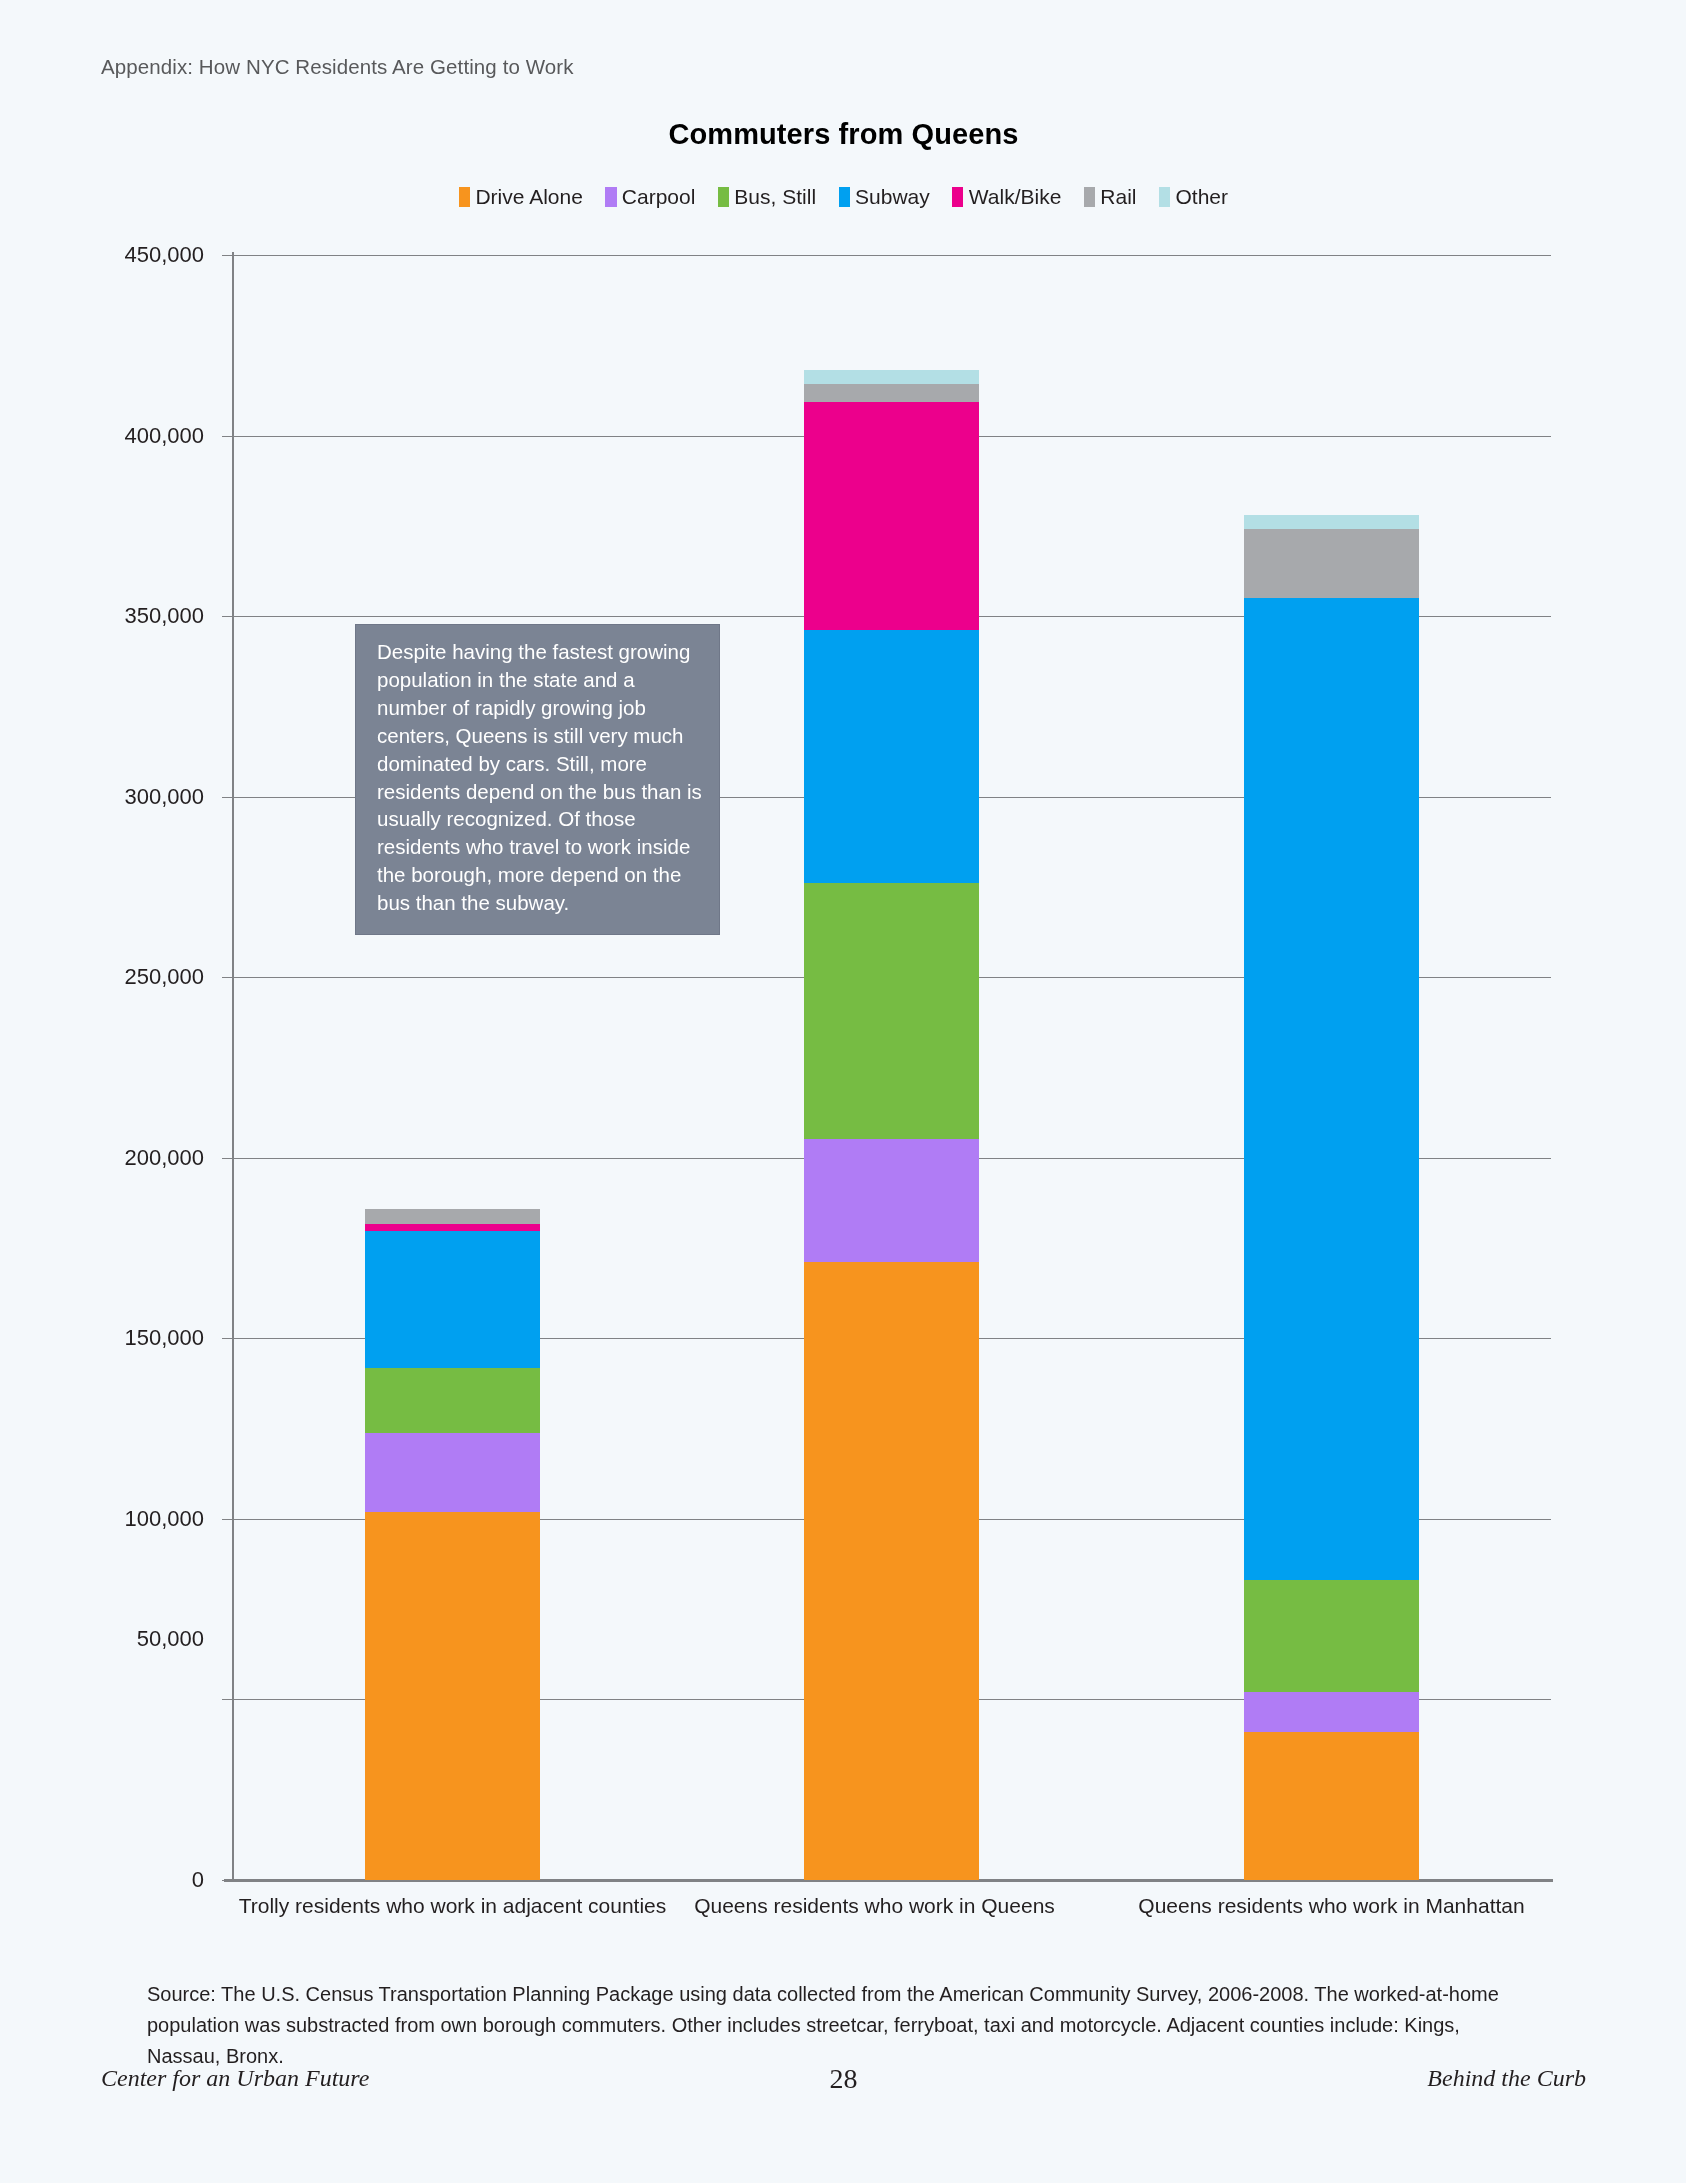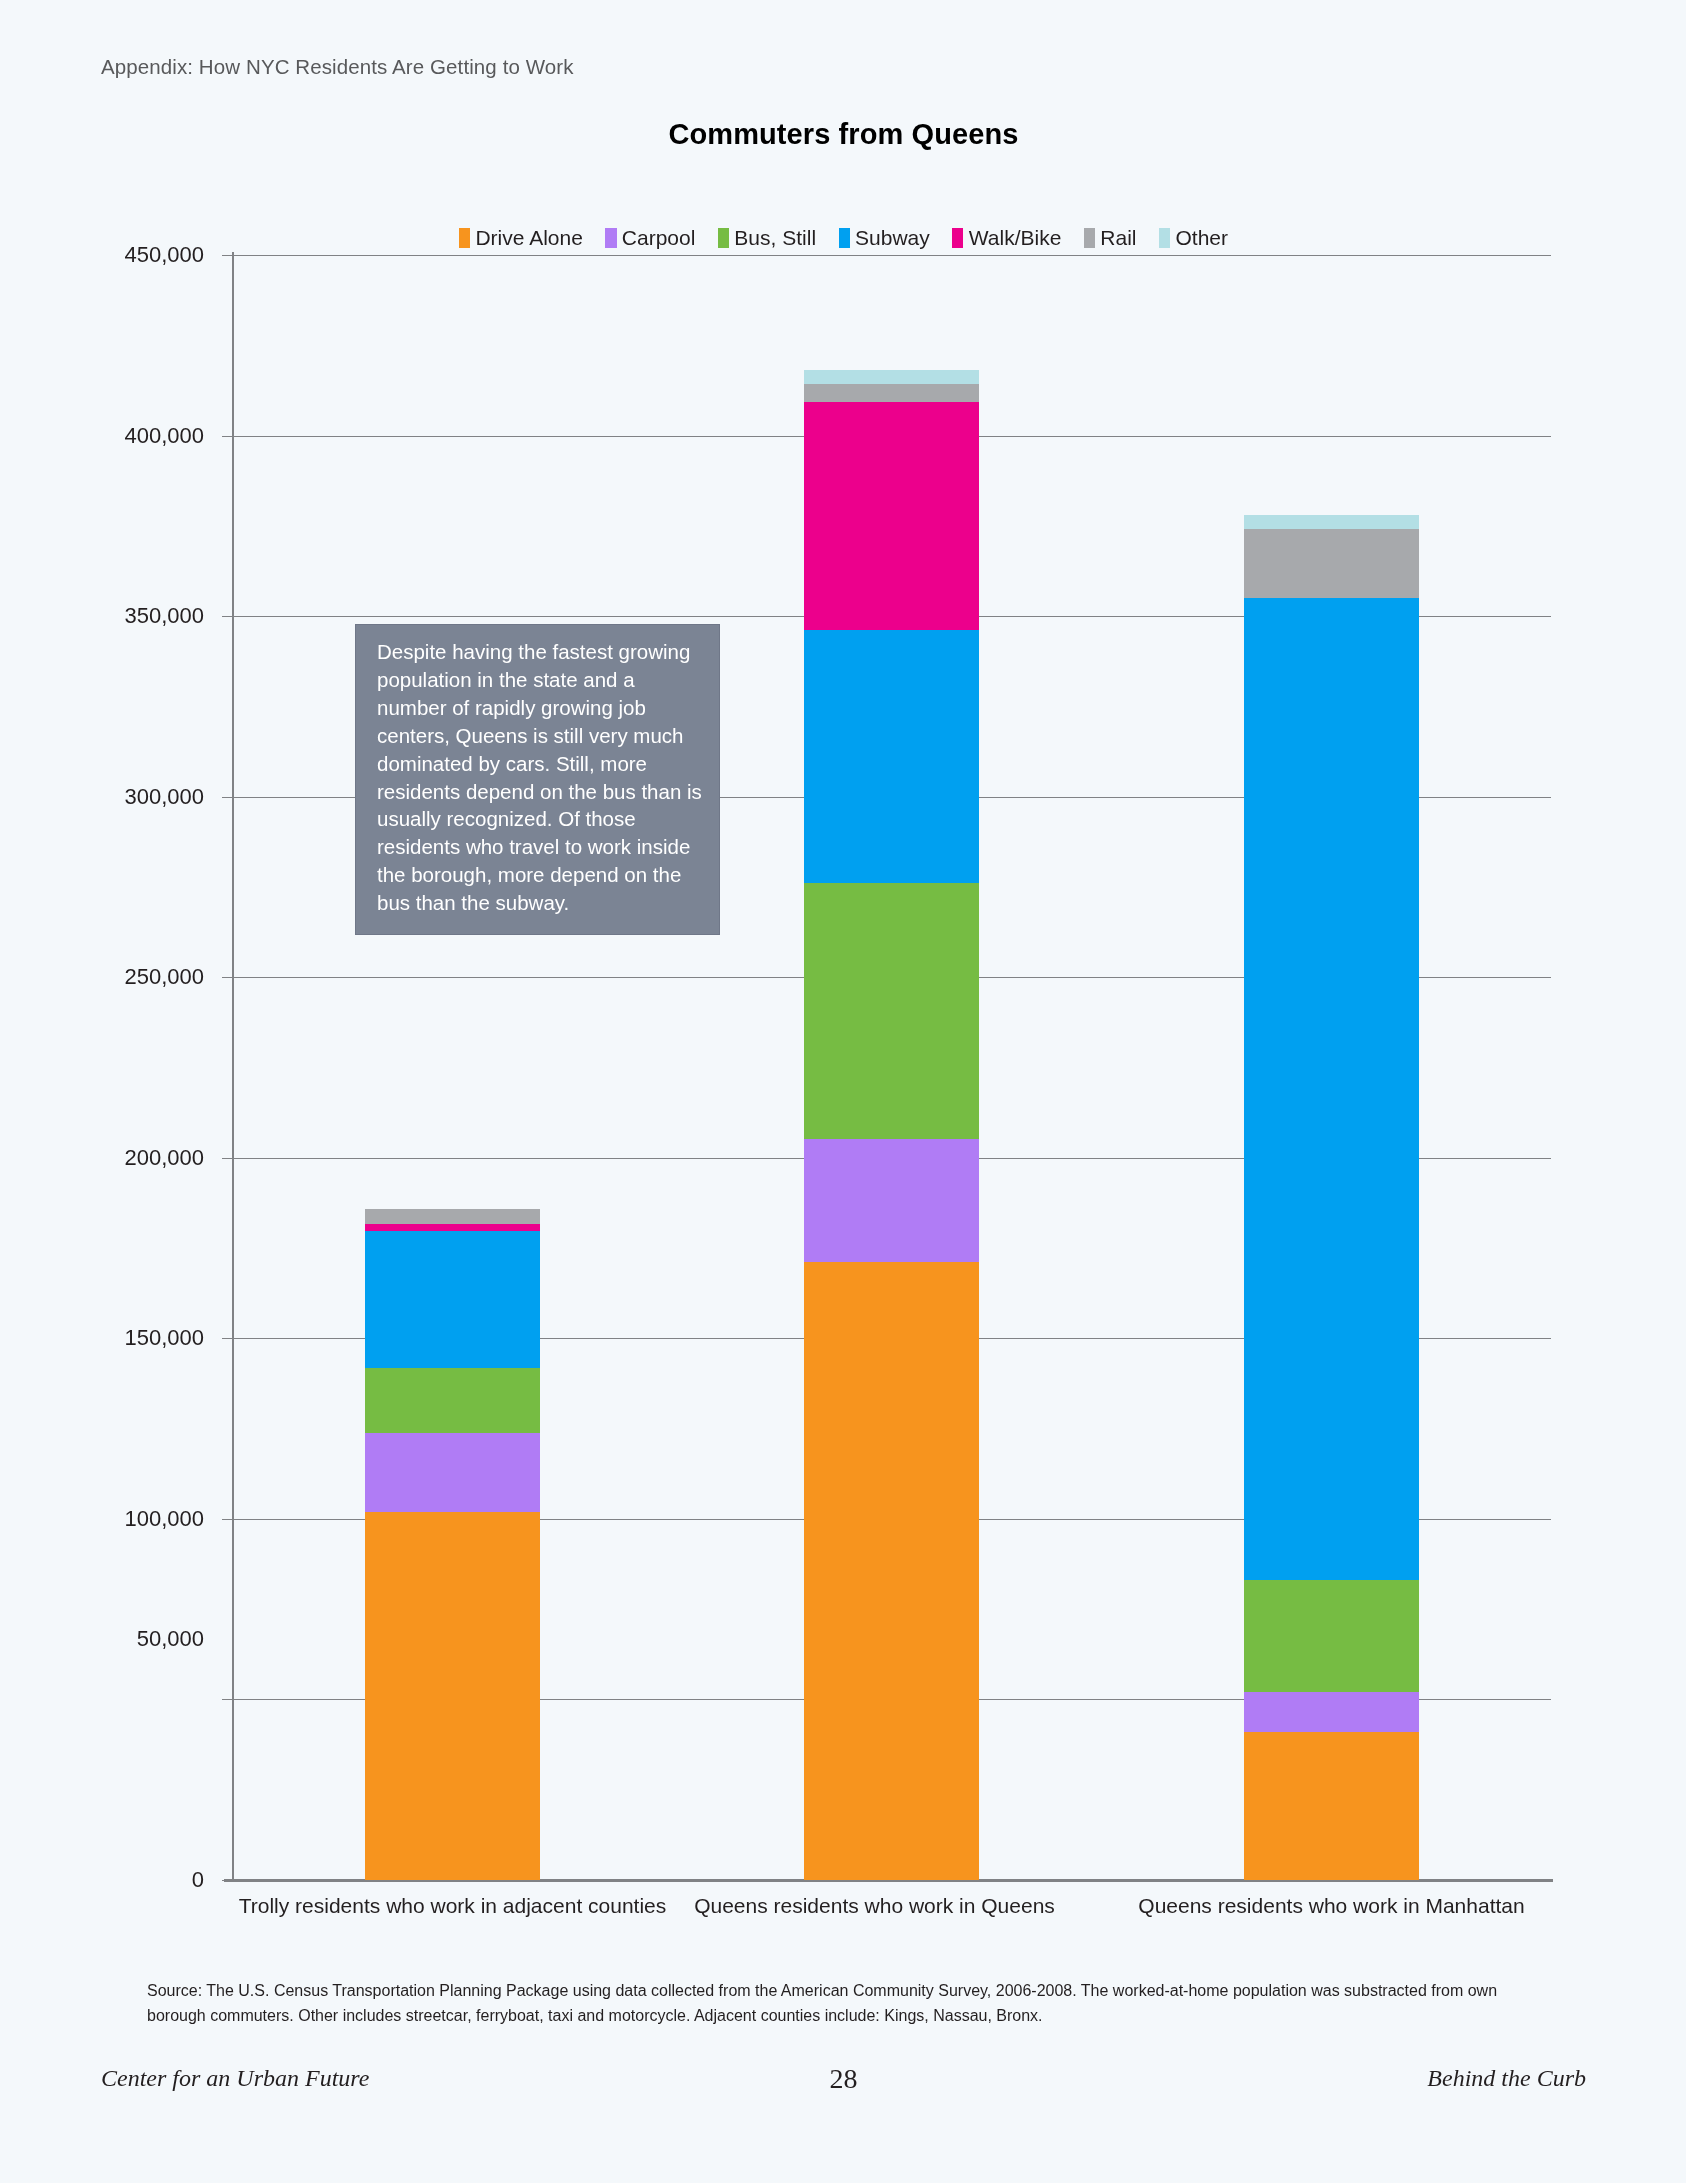--- a/index.html
+++ b/index.html
@@ -24,21 +24,20 @@
     text-align:center;
     font-size:29px;font-weight:bold;color:#000;
     letter-spacing:0.1px;
   }
 
   
   .legend{
     position:absolute;left:0;right:0;top:185px;
     display:flex;justify-content:center;align-items:center;
     gap:22.5px;
-    margin-top:41px;
   }
   .legend-item{display:flex;align-items:center;gap:5.3px;}
   .legend-swatch{width:11.2px;height:20px;display:block;}
   .legend-label{font-size:21px;color:#231f20;white-space:nowrap;}
 
   
   .plot-wrap{
     position:absolute;
     left:233px;top:255px;
     width:1318px;height:1625px;
@@ -91,21 +90,21 @@
     color:#ffffff;
     padding:13.2px 17px 17px 21px;
     box-sizing:border-box;
     font-size:20.5px;
     line-height:1.36;
   }
 
   
   .source{
     position:absolute;left:147px;top:1979px;width:1369px;
-    font-size:16px;color:#231f20;line-height:1.55;
+    font-size:20px;color:#231f20;line-height:1.55;
   }
 
   
   .footer{
     position:absolute;left:101px;right:101px;top:2065px;
     display:flex;align-items:center;justify-content:space-between;
   }
   .footer-left,.footer-right{
     font-family:"Liberation Serif", serif;
     font-style:italic;font-size:24px;color:#231f20;white-space:nowrap;

